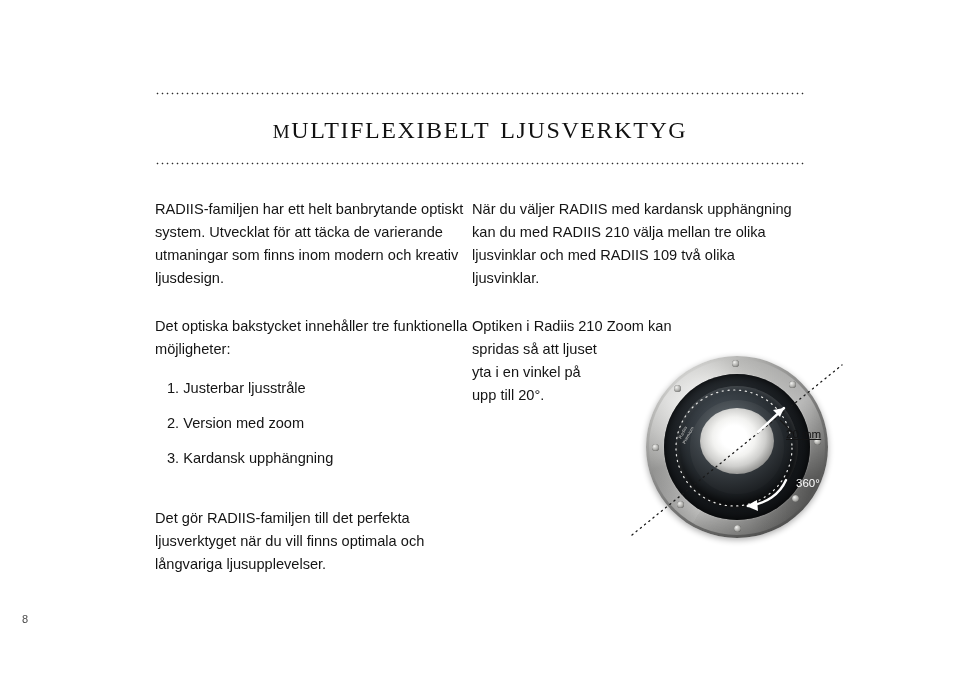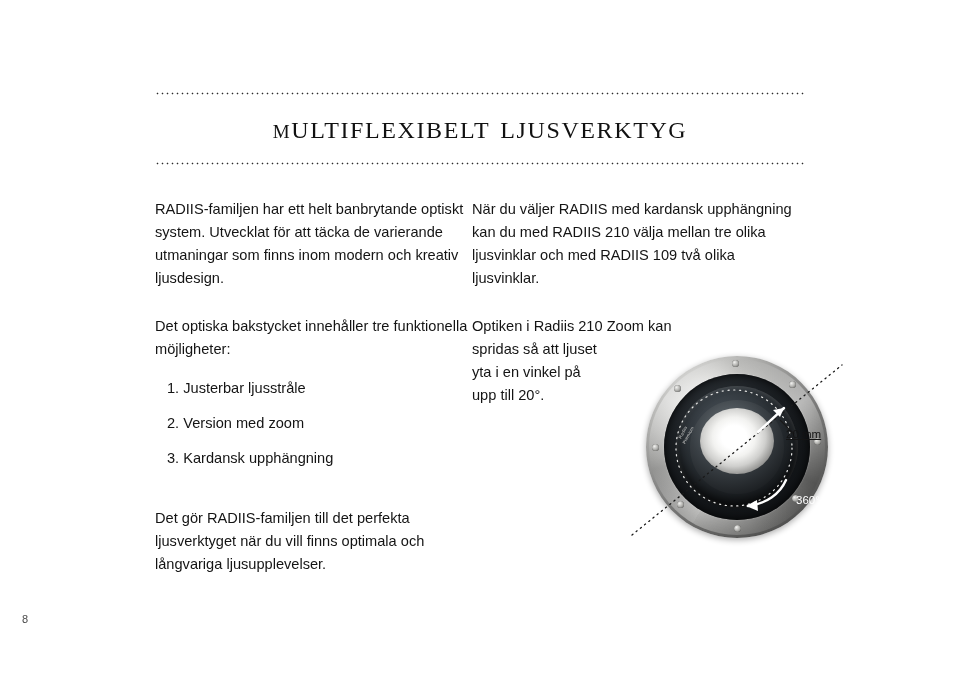--- a/index.html
+++ b/index.html
@@ -178,21 +178,21 @@
     pointer-events: none;
   }
 
   .dim-label {
     position: absolute;
     font-size: 11.5px;
     color: #141414;
     white-space: nowrap;
   }
   .dim-20mm { left: 140px; top: 72px; text-decoration: underline; }
-  .dim-360 { left: 118px; top: 138px; color: #ffffff; padding-left: 32px; }
+  .dim-360 { left: 118px; top: 121px; color: #ffffff; padding-left: 32px; }
 
   
   .page-number {
     position: absolute;
     left: 22px;
     top: 613px;
     font-size: 11px;
     color: #4a4a4a;
   }
 </style>

